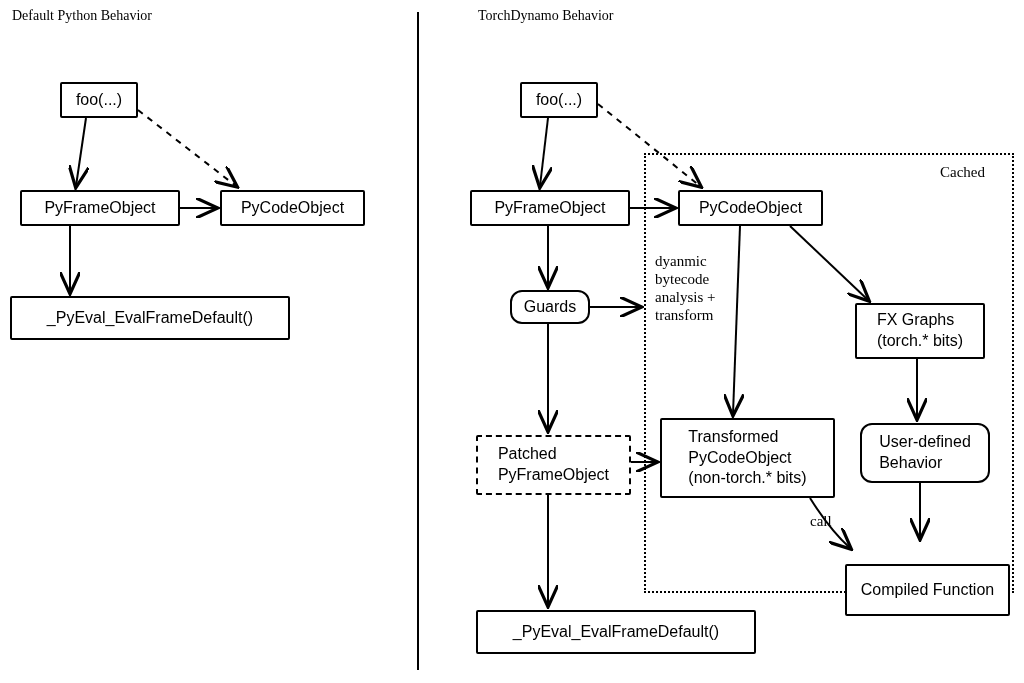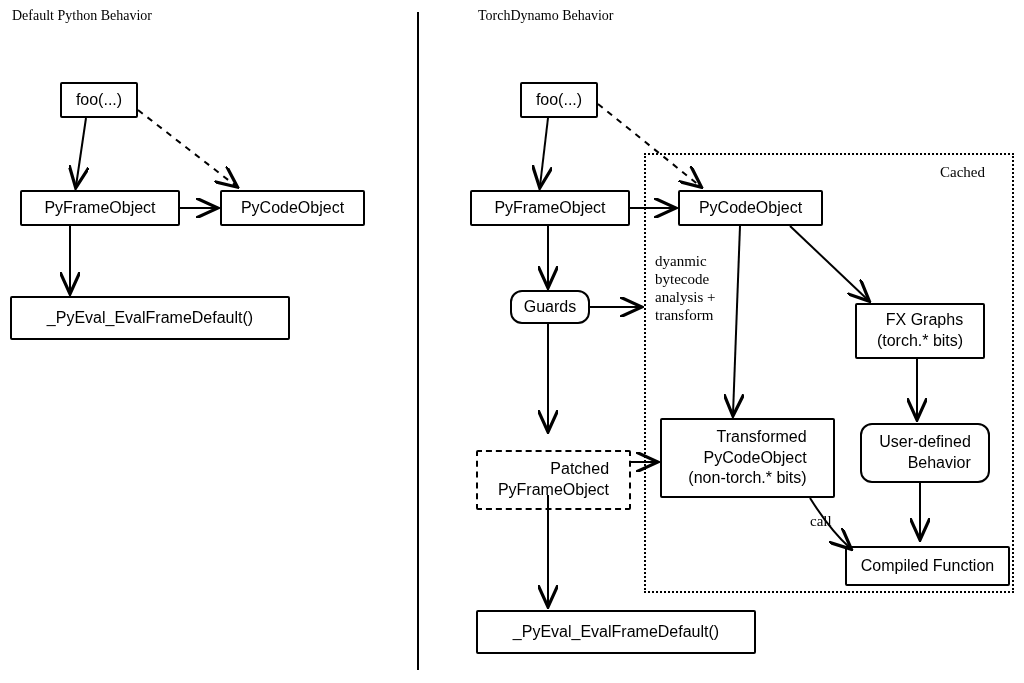--- a/index.html
+++ b/index.html
@@ -19,21 +19,21 @@
     font-size: 14px;
     font-weight: 400;
   }
   .box {
     position: absolute;
     border: 2px solid #000;
     background: #fff;
     padding: 6px 12px;
     font-family: "Helvetica Neue", Arial, sans-serif;
     font-size: 16px;
-    text-align: right;
+    text-align: left;
     display: flex;
     align-items: center;
     justify-content: center;
     line-height: 1.3;
     border-radius: 2px;
   }
   .rounded { border-radius: 12px; }
   .dashed-box { border: 2px dashed #000; }
   .dotted-region {
     position: absolute;
@@ -74,31 +74,31 @@
 <div class="box rounded" style="left:510px; top:290px; width:80px; height:34px;">Guards</div>
 
 <div class="ann" style="left:655px; top:252px; white-space:pre;">dyanmic
 bytecode
 analysis +
 transform</div>
 
 <div class="box" style="left:855px; top:303px; width:130px; height:56px; white-space:pre;">FX Graphs
 (torch.* bits)</div>
 
-<div class="box dashed-box" style="left:476px; top:450px; width:155px; height:60px; white-space:pre;">Patched
+<div class="box dashed-box" style="left:476px; top:435px; width:155px; height:60px; white-space:pre;">Patched
 PyFrameObject</div>
 
 <div class="box" style="left:660px; top:418px; width:175px; height:80px; white-space:pre;">Transformed
 PyCodeObject
 (non-torch.* bits)</div>
 
 <div class="box rounded" style="left:860px; top:423px; width:130px; height:60px; white-space:pre;">User-defined
 Behavior</div>
 
-<div class="box" style="left:845px; top:546px; width:165px; height:40px;">Compiled Function</div>
+<div class="box" style="left:845px; top:564px; width:165px; height:52px;">Compiled Function</div>
 
 <div class="ann" style="left:810px; top:512px;">call</div>
 
 <div class="box" style="left:476px; top:610px; width:280px; height:44px;">_PyEval_EvalFrameDefault()</div>
 
 <svg width="1024" height="683">
   <defs>
     <marker id="arr" markerWidth="12" markerHeight="10" refX="10" refY="5" orient="auto">
       <path d="M0,0 L11,5 L0,10" fill="none" stroke="#000" stroke-width="1.6"></path>
     </marker>

